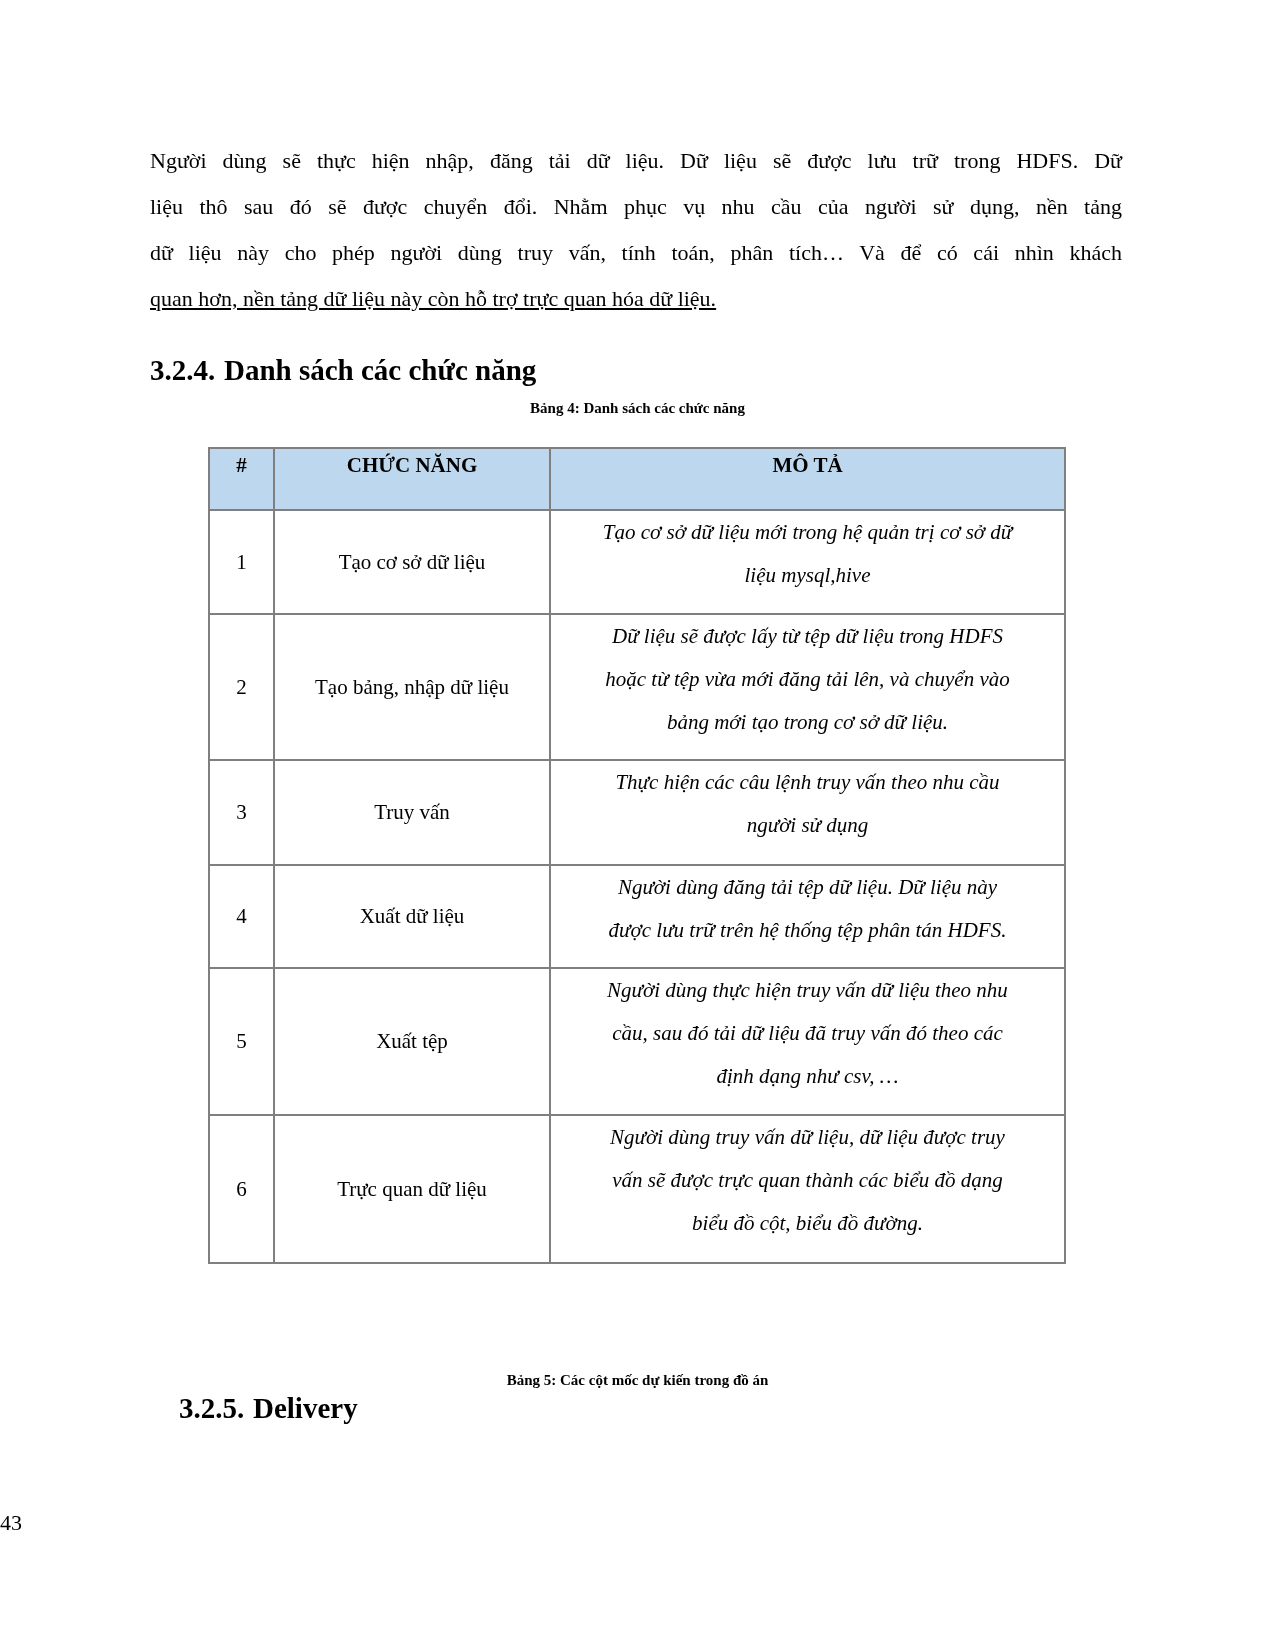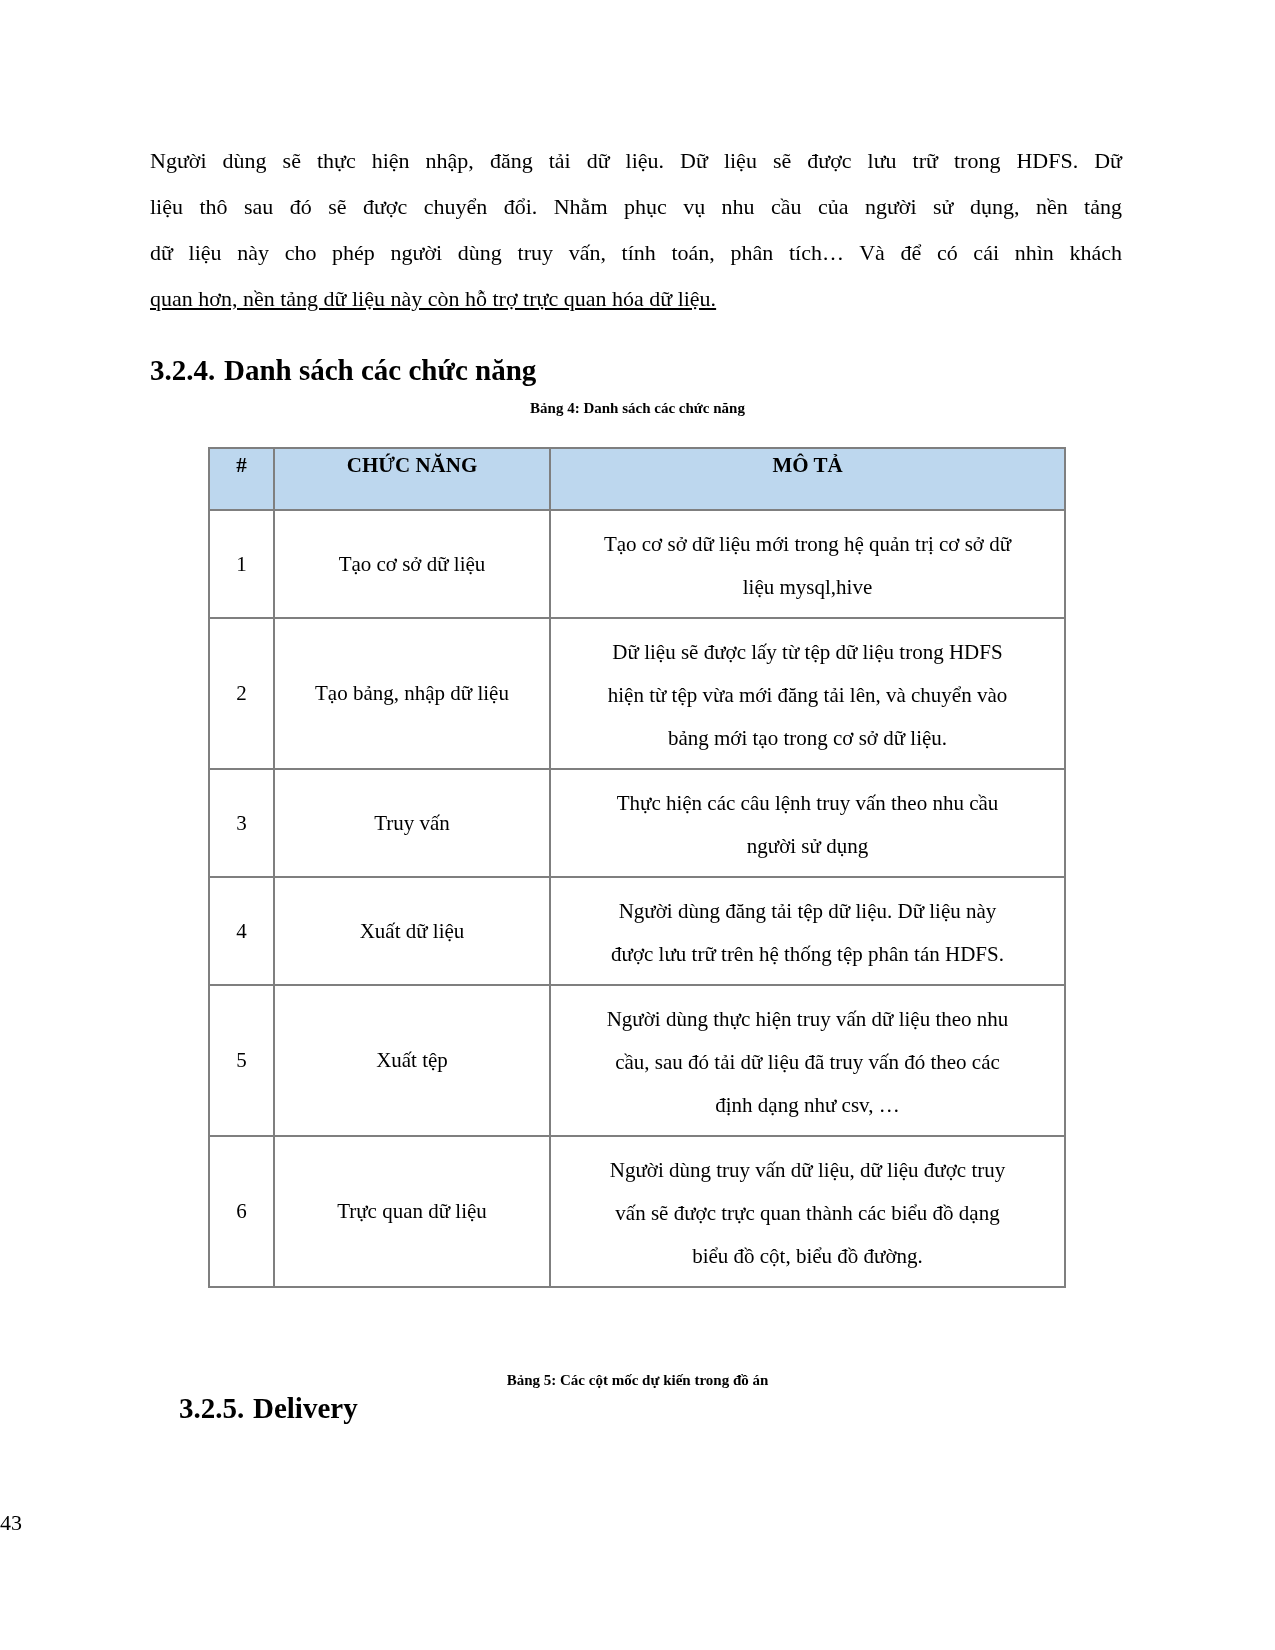--- a/index.html
+++ b/index.html
@@ -9,21 +9,21 @@
         font-size:22px;line-height:46px;text-align:justify;}
   .para .line{display:block;text-align:justify;text-align-last:justify;height:46px;white-space:nowrap;}
   .para .line.last{text-align-last:left;text-decoration:underline;}
   .heading{position:absolute;left:150px;font-size:29px;font-weight:bold;}
   .heading .num{display:inline-block;width:74px;}
   .caption{position:absolute;left:0;width:1275px;text-align:center;font-size:15px;font-weight:bold;}
   table.func{position:absolute;left:208px;top:447px;width:858px;border-collapse:collapse;
              font-size:21px;}
   table.func td, table.func th{border:2.5px solid #7f7f7f;padding:0;vertical-align:middle;text-align:center;}
   table.func th{background:#BDD7EE;font-weight:bold;vertical-align:top;padding-top:4px;height:56px;font-size:21px;}
-  table.func td.desc{line-height:43px;padding:12px 8px 8px 8px;vertical-align:top;}
+  table.func td.desc{line-height:43px;padding:0 8px 8px 8px;vertical-align:top;font-style:italic;}
   .col-num{width:63px;}
   .col-func{width:274px;}
   .page-num{position:absolute;left:0;width:1025px;top:1510px;text-align:left;font-size:22px;}
 </style>
 </head>
 <body>
 
 <div class="para">
   <span class="line">Người dùng sẽ thực hiện nhập, đăng tải dữ liệu. Dữ liệu sẽ được lưu trữ trong HDFS. Dữ</span>
   <span class="line">liệu thô sau đó sẽ được chuyển đổi. Nhằm phục vụ nhu cầu của người sử dụng, nền tảng</span>
@@ -51,21 +51,21 @@
       <td class="desc">
         <div>Tạo cơ sở dữ liệu mới trong hệ quản trị cơ sở dữ</div>
         <div>liệu mysql,hive</div>
       </td>
     </tr>
     <tr style="height:146px;">
       <td>2</td>
       <td>Tạo bảng, nhập dữ liệu</td>
       <td class="desc">
         <div>Dữ liệu sẽ được lấy từ tệp dữ liệu trong HDFS</div>
-        <div>hiện từ tệp vừa mới đăng tải lên, và chuyển vào</div>
+        <div>hoặc từ tệp vừa mới đăng tải lên, và chuyển vào</div>
         <div>bảng mới tạo trong cơ sở dữ liệu.</div>
       </td>
     </tr>
     <tr style="height:105px;">
       <td>3</td>
       <td>Truy vấn</td>
       <td class="desc">
         <div>Thực hiện các câu lệnh truy vấn theo nhu cầu</div>
         <div>người sử dụng</div>
       </td>

